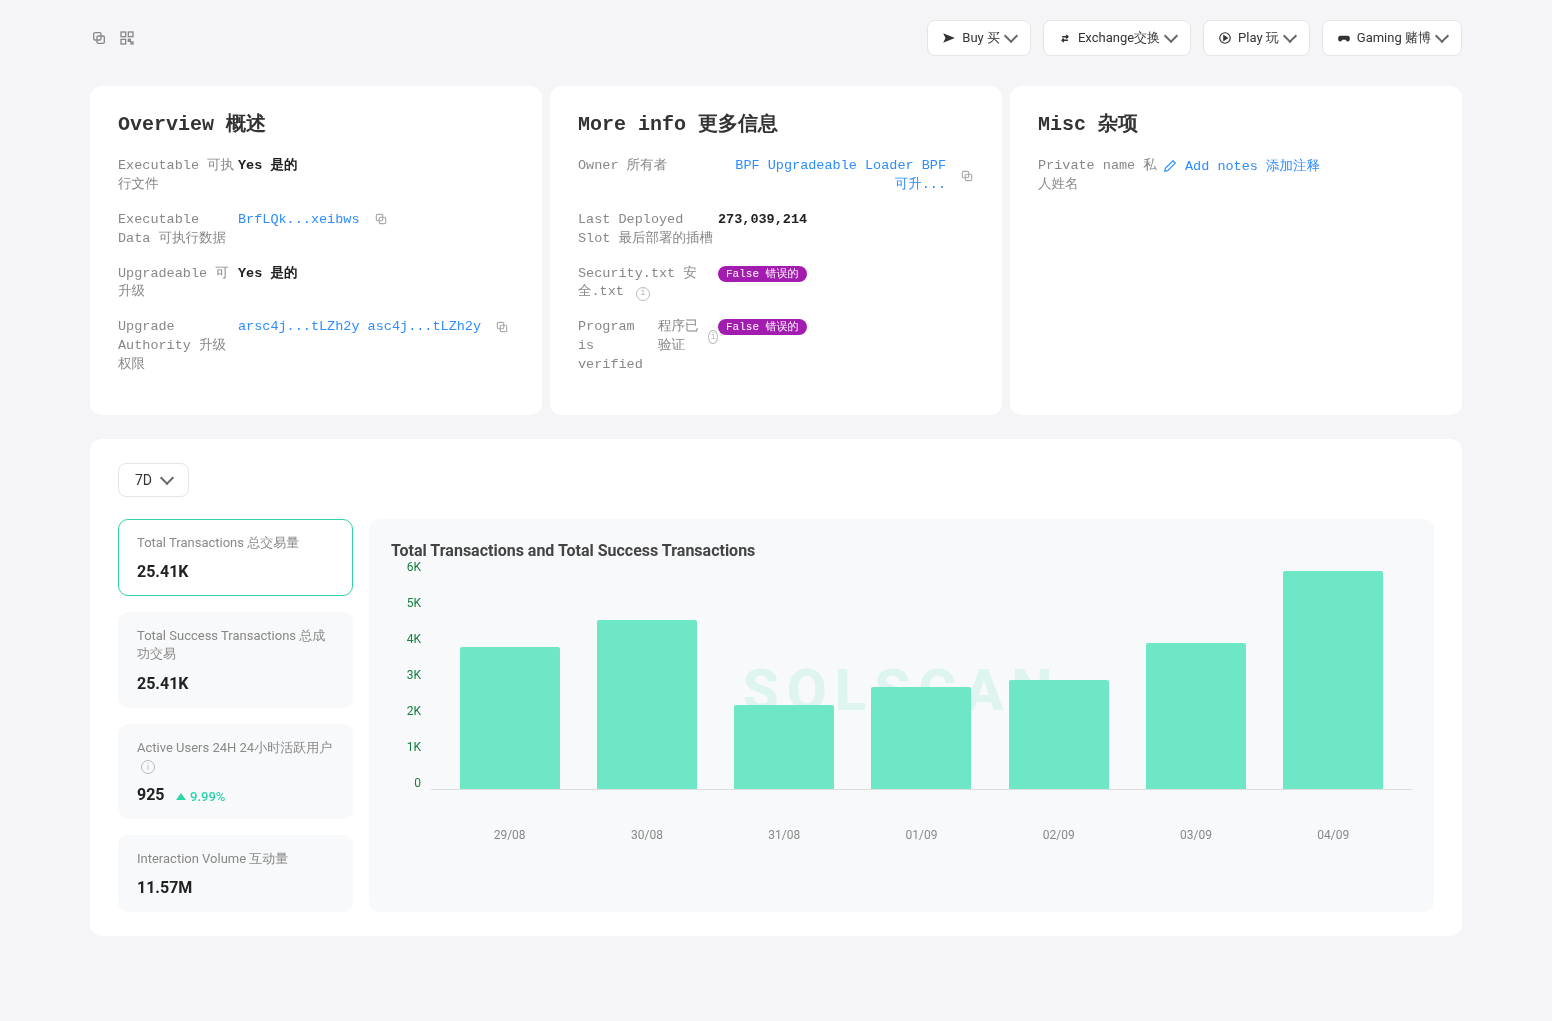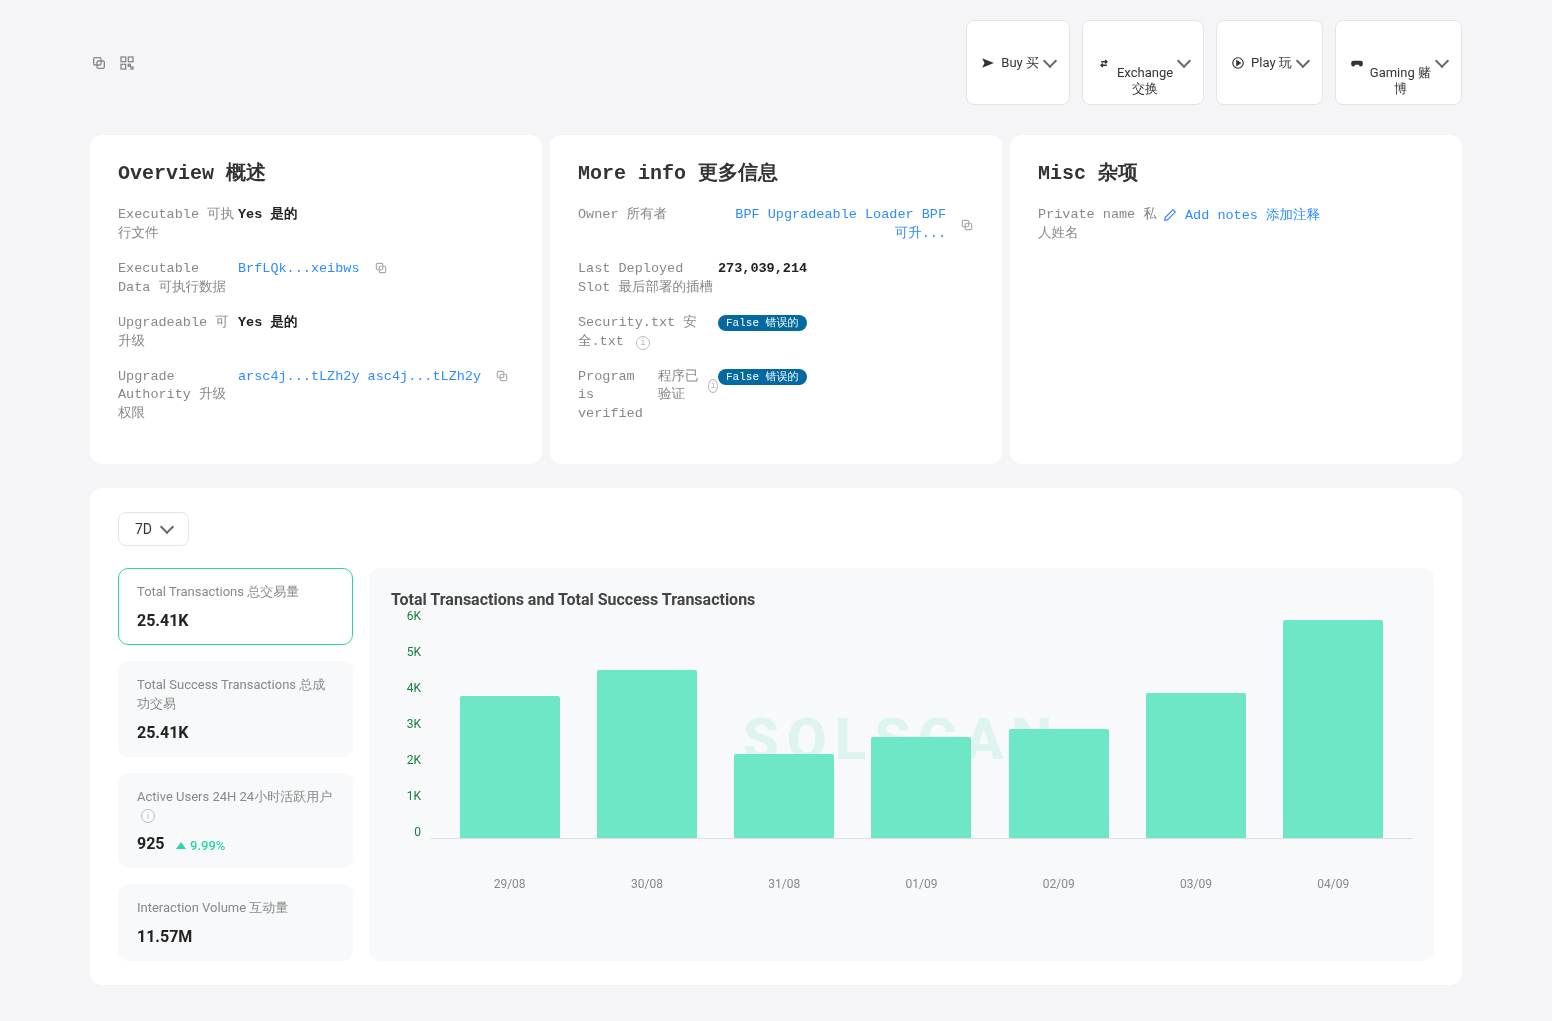--- a/index.html
+++ b/index.html
@@ -44,21 +44,21 @@
     border: 1px solid #e5e5e5;
     border-radius: 8px;
     padding: 8px 14px;
     display: flex;
     align-items: center;
     gap: 6px;
     cursor: pointer;
     font-size: 13px;
     color: #333;
   }
-  .action-label-multi { display:flex; flex-direction:column; align-items:center; line-height:1.2;margin-top:36px; }
+  .action-label-multi { display:flex; flex-direction:row; align-items:center; line-height:1.2; }
   .chevron-down {
     width: 10px;
     height: 10px;
     border-right: 2px solid #666;
     border-bottom: 2px solid #666;
     transform: rotate(45deg);
     margin-top: -4px;
   }
   .cards-row {
     display: flex;
@@ -108,21 +108,21 @@
     margin-top: 4px;
   }
   .copy-inline {
     display: inline-flex;
     vertical-align: middle;
     margin-left: 6px;
     cursor: pointer;
     color: #aaa;
   }
   .pill {
-    background: #0369a1;
+    background: #a21caf;
     color: #fff;
     font-size: 11px;
     padding: 2px 8px;
     border-radius: 10px;
     font-weight: 500;
     text-align: center;
   }
   .info-icon {
     display: inline-flex;
     width: 14px;

